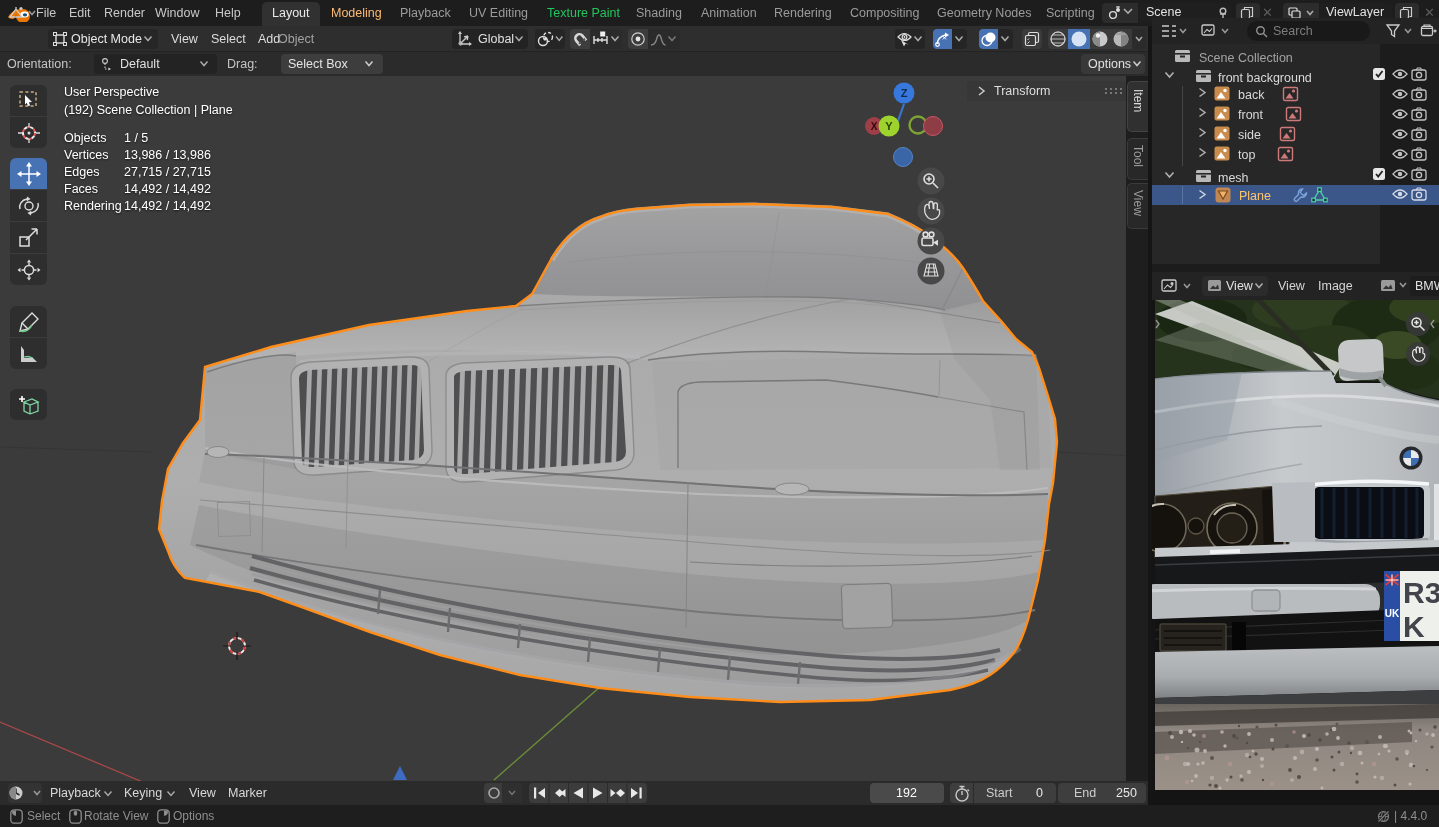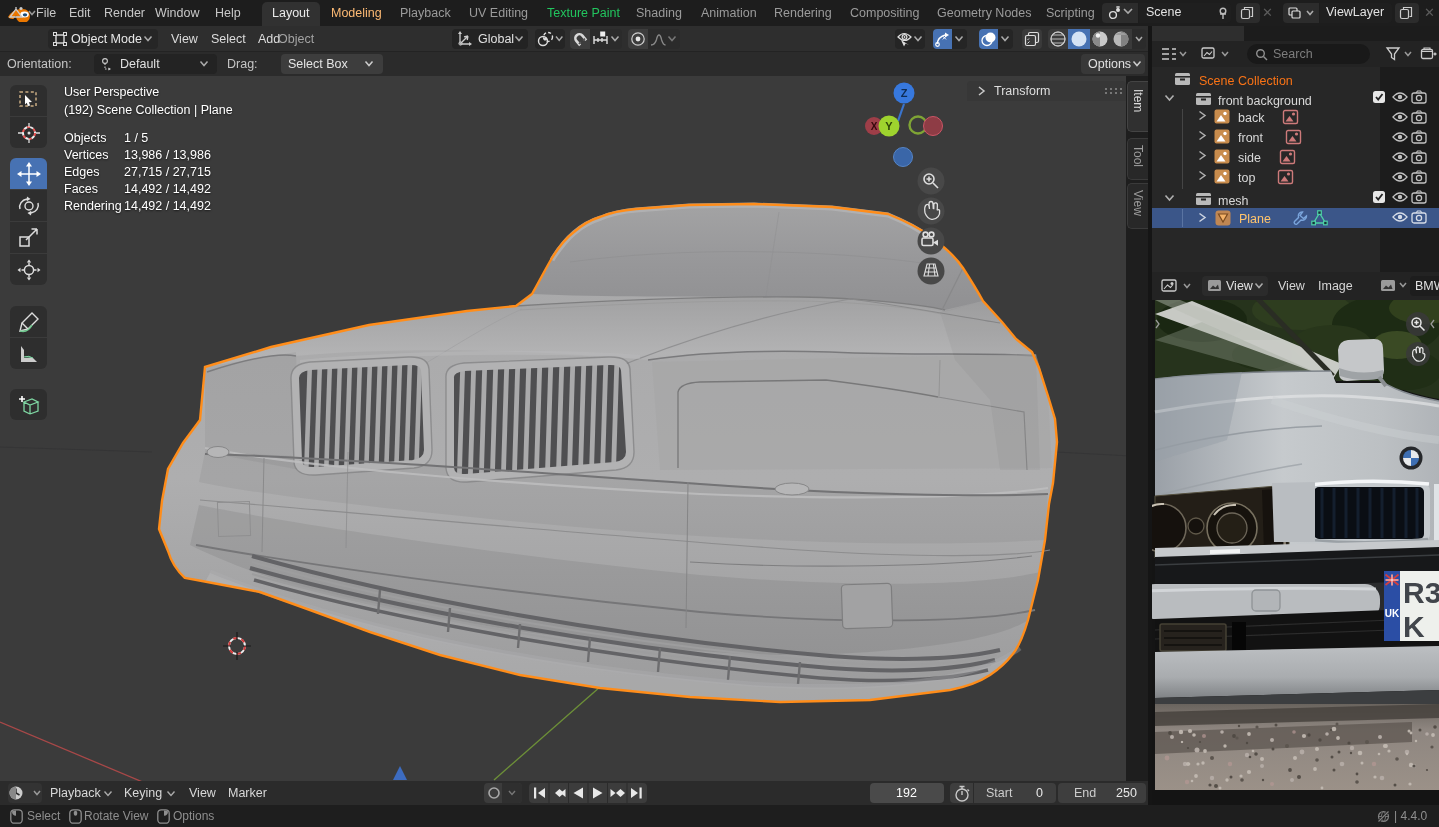--- a/index.html
+++ b/index.html
@@ -497,21 +497,21 @@
         <span style="position:absolute;left:3px;top:7px;writing-mode:vertical-rl;color:#dcdcdc;font-size:12px">Item</span>
       </div>
 <div class="abs" style="left:1127px;top:62px;width:21px;height:42px;background:#282828;border:1px solid #3a3a3a;border-right:none;border-radius:5px 0 0 5px;">
         <span style="position:absolute;left:3px;top:6px;writing-mode:vertical-rl;color:#9d9d9d;font-size:12px">Tool</span>
       </div>
 <div class="abs" style="left:1127px;top:107px;width:21px;height:46px;background:#282828;border:1px solid #3a3a3a;border-right:none;border-radius:5px 0 0 5px;">
         <span style="position:absolute;left:3px;top:6px;writing-mode:vertical-rl;color:#9d9d9d;font-size:12px">View</span>
       </div>
 </div>
 
-<div class="abs" id="outliner" style="left:1152px;top:41px;width:228px;height:246px;background:#272727;font-size:12.5px">
+<div class="abs" id="outliner" style="left:1152px;top:18px;width:228px;height:246px;background:#272727;font-size:12.5px">
  <div class="abs" style="left:0;top:0;width:287px;height:26px;background:#232323"></div>
  <svg class="abs" style="left:8px;top:5px" width="30" height="16" viewBox="0 0 30 16">
   <path d="M2 3 h7 M2 8 h7 M2 13 h7 M12 3 h4 M12 8 h4 M12 13 h4" stroke="#ccc" stroke-width="1.5"></path>
   <path d="M20 6 l3 3.5 3 -3.5" fill="none" stroke="#999" stroke-width="1.5"></path>
  </svg>
  <svg class="abs" style="left:48px;top:5px" width="32" height="16" viewBox="0 0 32 16">
   <rect x="2" y="2" width="12" height="10" rx="1.5" fill="none" stroke="#ccc" stroke-width="1.3"></rect>
   <path d="M4 10 l3 -3.5 2.5 2 2.5 -3" stroke="#ccc" stroke-width="1.1" fill="none"></path>
   <path d="M22 6 l3 3.5 3 -3.5" fill="none" stroke="#999" stroke-width="1.5"></path>
  </svg>
@@ -528,21 +528,21 @@
  <svg class="abs" style="left:268px;top:5px" width="17" height="16" viewBox="0 0 17 16">
   <rect x="1.5" y="3.5" width="11" height="9" rx="1.5" fill="none" stroke="#ccc" stroke-width="1.3"></rect>
         <path d="M1.5 5.5 h11 M4 3.5 v-1.5 h6 v1.5" stroke="#ccc" stroke-width="1.1" fill="none"></path>
   <path d="M13.5 8 h3 M15 6.5 v3" stroke="#ccc" stroke-width="1.3"></path>
  </svg>
  <svg class="abs" style="left:22px;top:31px" width="17" height="14" viewBox="0 0 17 14">
         <rect x="1" y="1" width="15" height="12" rx="1.5" fill="#b9b9b9"></rect>
         <rect x="1" y="4" width="15" height="1.6" fill="#272727"></rect>
         <rect x="6" y="6.5" width="5" height="2" fill="#272727"></rect>
       </svg>
- <span class="tx" style="left:47px;top:33px;color:#f97316">Scene Collection</span>
+ <span class="tx" style="left:47px;top:33px;color:#a3a3a3">Scene Collection</span>
  <svg class="abs" style="left:12px;top:53px" width="11" height="8" viewBox="0 0 11 8">
         <path d="M1.5 1.5 L5.5 6 L9.5 1.5" fill="none" stroke="#b0b0b0" stroke-width="1.6"></path>
       </svg>
  <svg class="abs" style="left:43px;top:51px" width="17" height="14" viewBox="0 0 17 14">
         <rect x="1" y="1" width="15" height="12" rx="1.5" fill="#b9b9b9"></rect>
         <rect x="1" y="4" width="15" height="1.6" fill="#272727"></rect>
         <rect x="6" y="6.5" width="5" height="2" fill="#272727"></rect>
       </svg>
  <span class="tx" style="left:66px;top:53px;color:#d9d9d9">front background</span>
  <div class="abs" style="left:30px;top:68px;width:1px;height:80px;background:#454545"></div>

